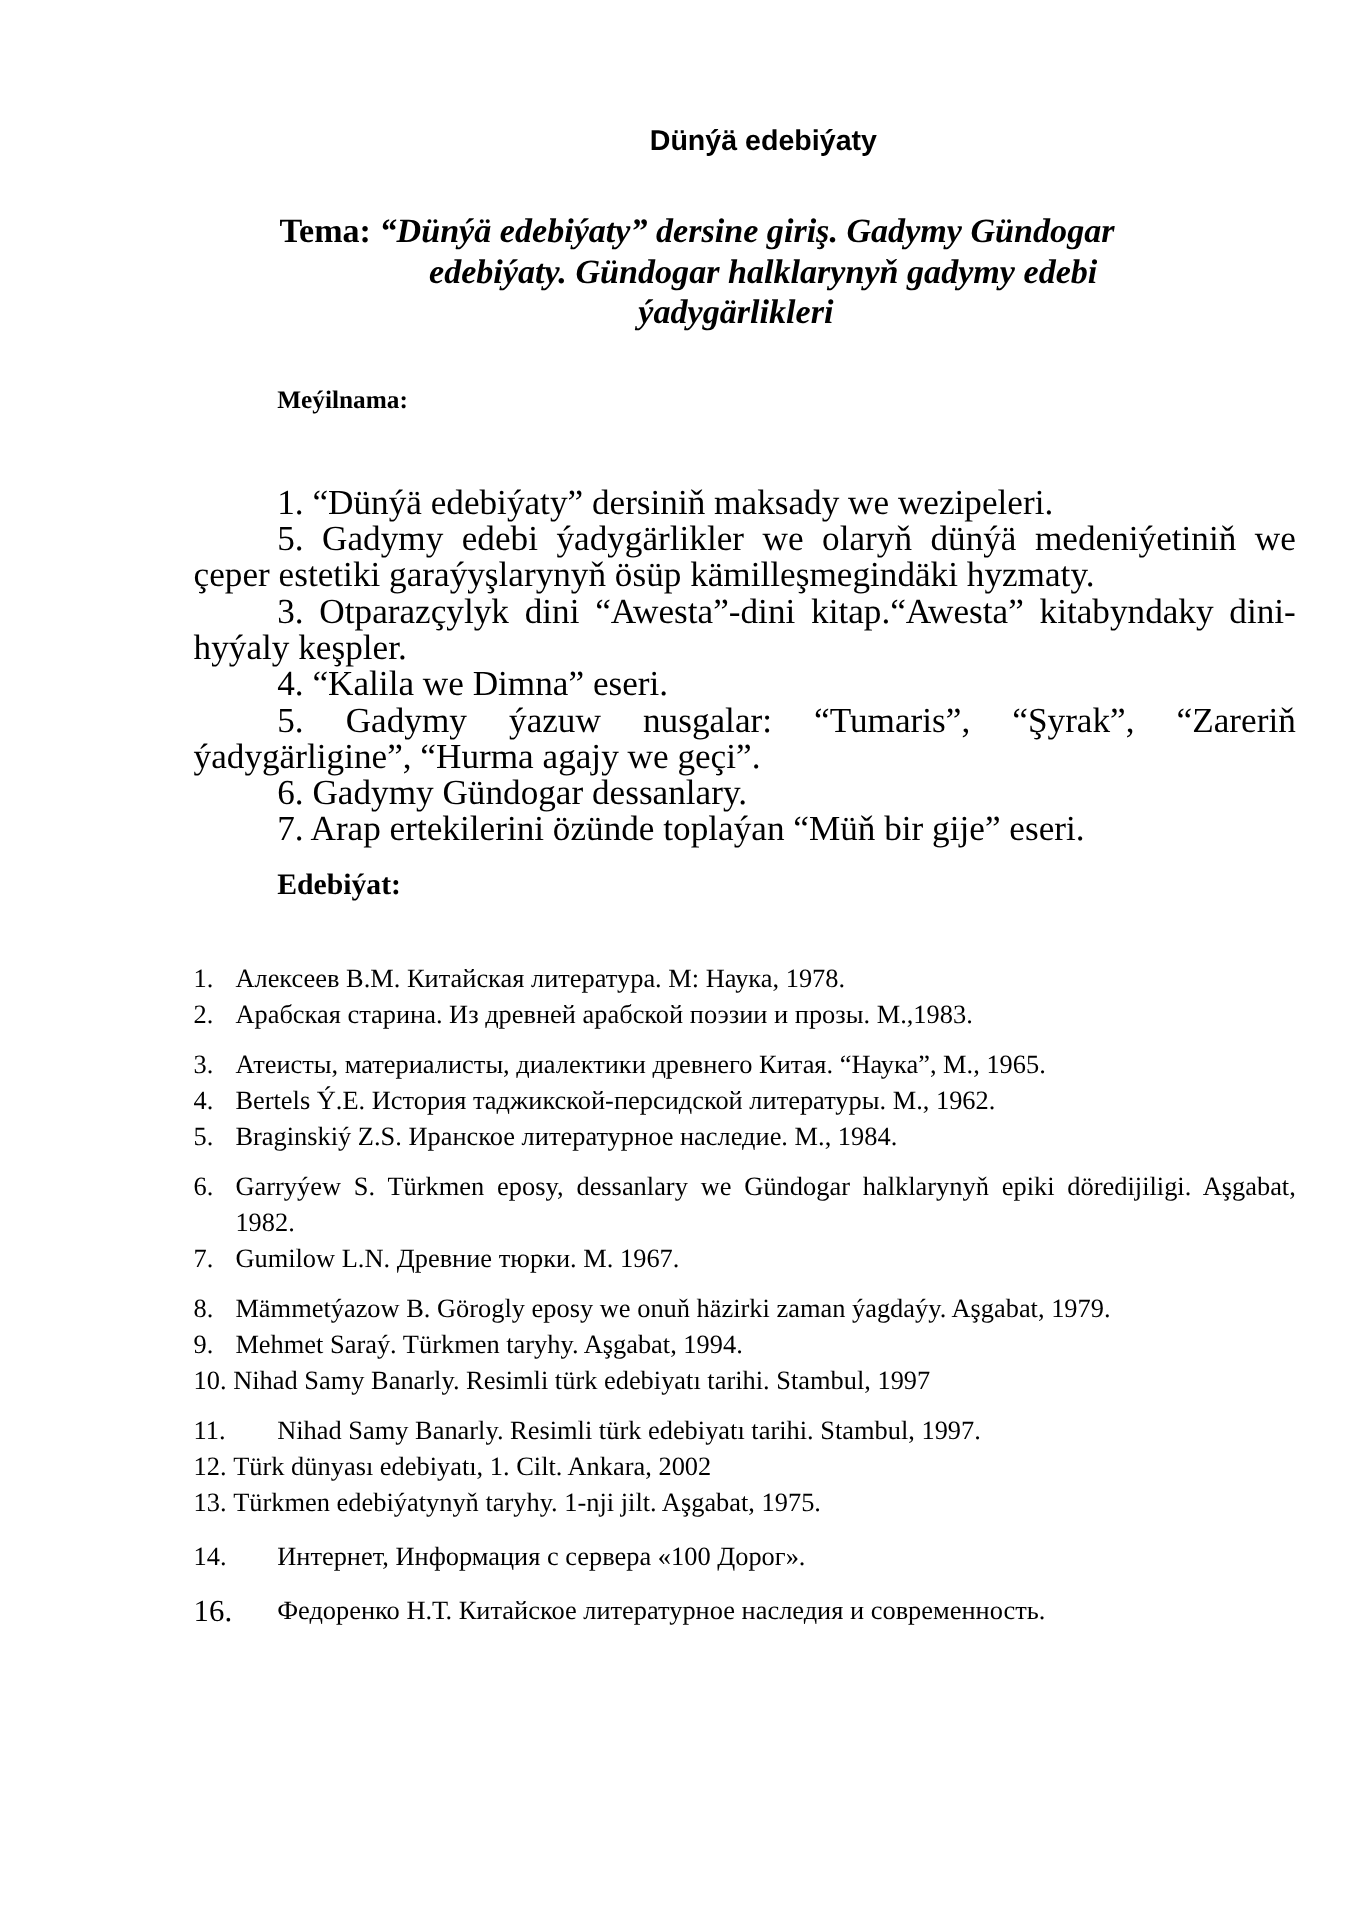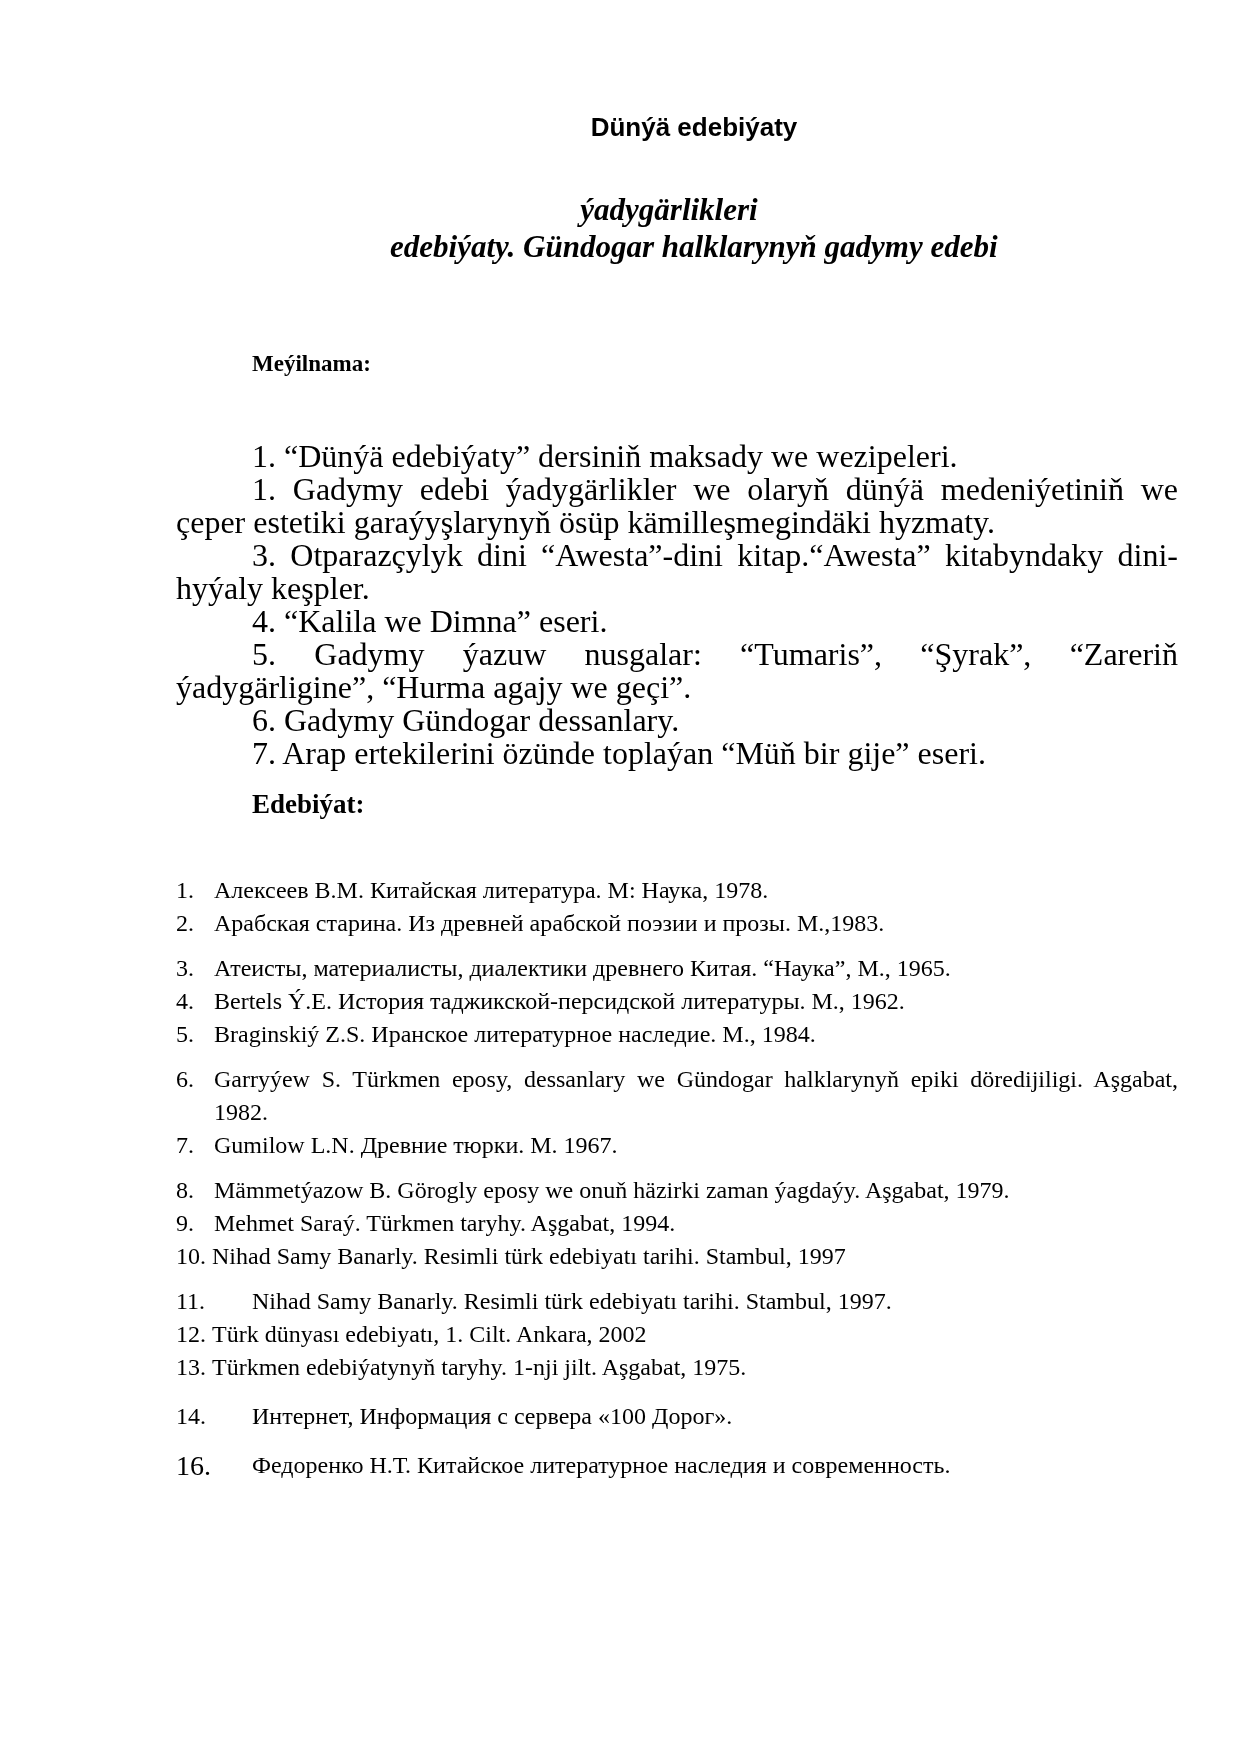--- a/index.html
+++ b/index.html
@@ -106,29 +106,33 @@
     .gap-l { margin-top: 16px; }
   </style>
 </head>
 <body>
 
 <div class="page">
 
   <div class="doc-title">Dünýä edebiýaty</div>
 
   <div class="tema">
+    <span class="tema-line tema-line1">
+      <span class="tema-label">Tema:</span>
+      <span class="tema-text">“Dünýä edebiýaty” dersine giriş. Gadymy Gündogar</span>
+    </span>
+    <span class="tema-line tema-line2">edebiýaty. Gündogar  halklarynyň gadymy edebi</span>
     <span class="tema-line tema-line3">ýadygärlikleri</span>
-    <span class="tema-line tema-line2">edebiýaty. Gündogar  halklarynyň gadymy edebi</span>
   </div>
 
   <div class="plan-heading">Meýilnama:</div>
 
   <div class="plan">
     <p>1. “Dünýä edebiýaty” dersiniň  maksady we wezipeleri.</p>
-    <p>1. Gadymy edebi ýadygärlikler we olaryň dünýä medeniýetiniň we çeper estetiki garaýyşlarynyň ösüp kämilleşmegindäki hyzmaty.</p>
+    <p>5. Gadymy edebi ýadygärlikler we olaryň dünýä medeniýetiniň we çeper estetiki garaýyşlarynyň ösüp kämilleşmegindäki hyzmaty.</p>
     <p>3. Otparazçylyk dini “Awesta”-dini kitap.“Awesta” kitabyndaky dini-hyýaly keşpler.</p>
     <p>4. “Kalila we Dimna” eseri.</p>
     <p>5. Gadymy ýazuw nusgalar: “Tumaris”, “Şyrak”, “Zareriň ýadygärligine”, “Hurma agajy we geçi”.</p>
     <p>6. Gadymy Gündogar dessanlary.</p>
     <p>7. Arap ertekilerini özünde toplaýan “Müň bir gije” eseri.</p>
   </div>
 
   <div class="lit-heading">Edebiýat:</div>
 
   <div class="refs">

